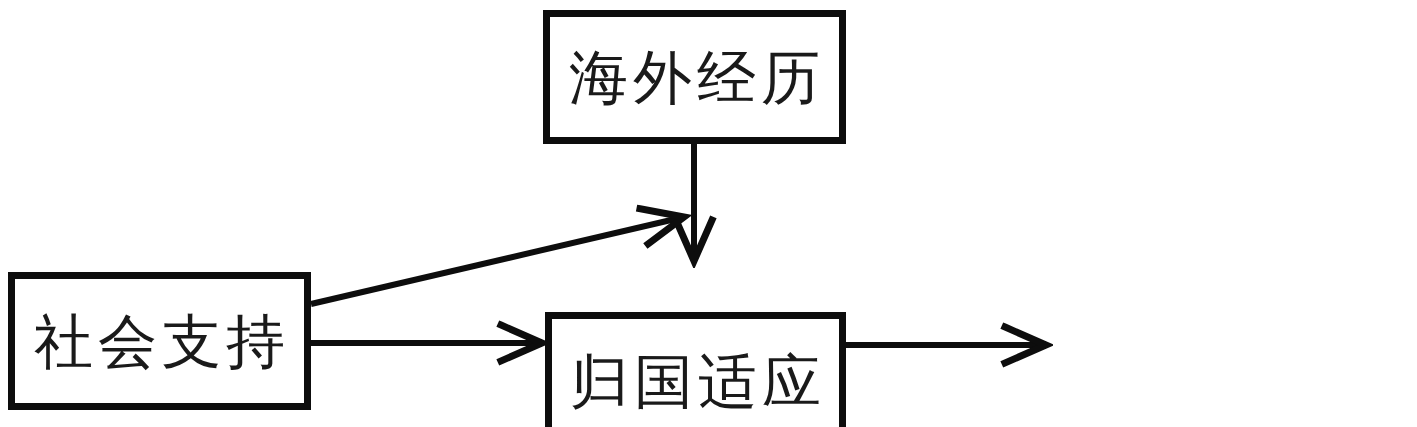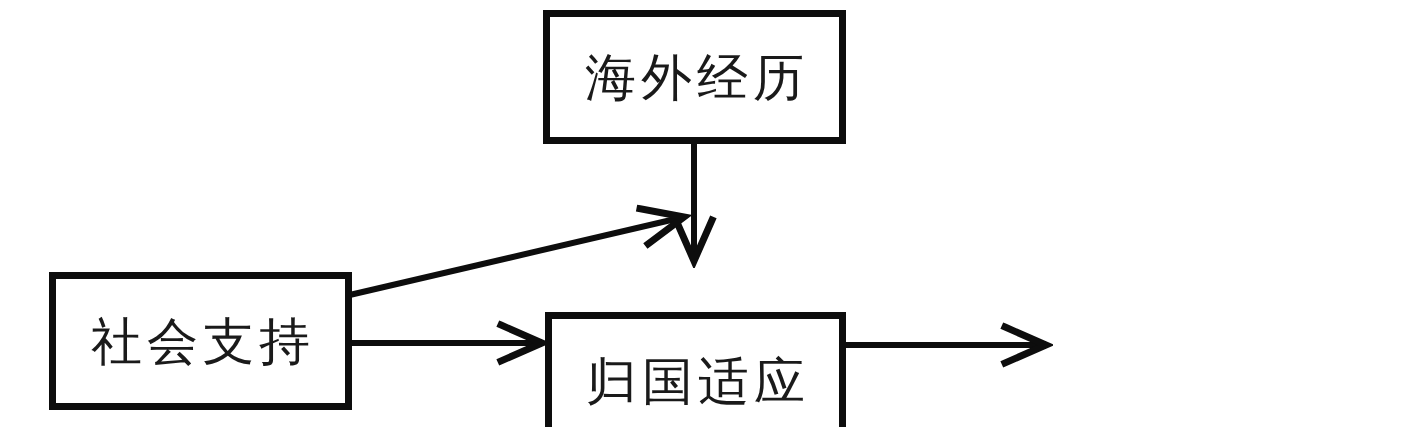--- a/index.html
+++ b/index.html
@@ -26,28 +26,28 @@
     position: absolute;
     box-sizing: border-box;
     border: 7px solid #0d0d0d;
     background: #ffffff;
     display: flex;
     align-items: center;
     justify-content: center;
   }
   .node-label {
     color: #1a1a1a;
-    font-size: 51px;
+    font-size: 59px;
     letter-spacing: 5px;
     margin-right: -5px; 
     white-space: nowrap;
     line-height: 1;
   }
   #node-overseas   { left: 543px;  top: 10px;  width: 303px; height: 134px; }
-  #node-social     { left: 8px;    top: 272px; width: 303px; height: 138px; margin-left: 41px; }
+  #node-social     { left: 8px;    top: 272px; width: 303px; height: 138px; }
   #node-adaptation { left: 545px;  top: 284px; width: 301px; height: 139px; margin-top: 28px; }
   #node-career     { left: 1050px; top: 275px; width: 359px; height: 141px; }
 </style>
 </head>
 <body>
 
 <div class="canvas">
 
   <svg class="edges-layer" width="1417" height="427" viewBox="0 0 1417 427" xmlns="http://www.w3.org/2000/svg">
     <defs>

